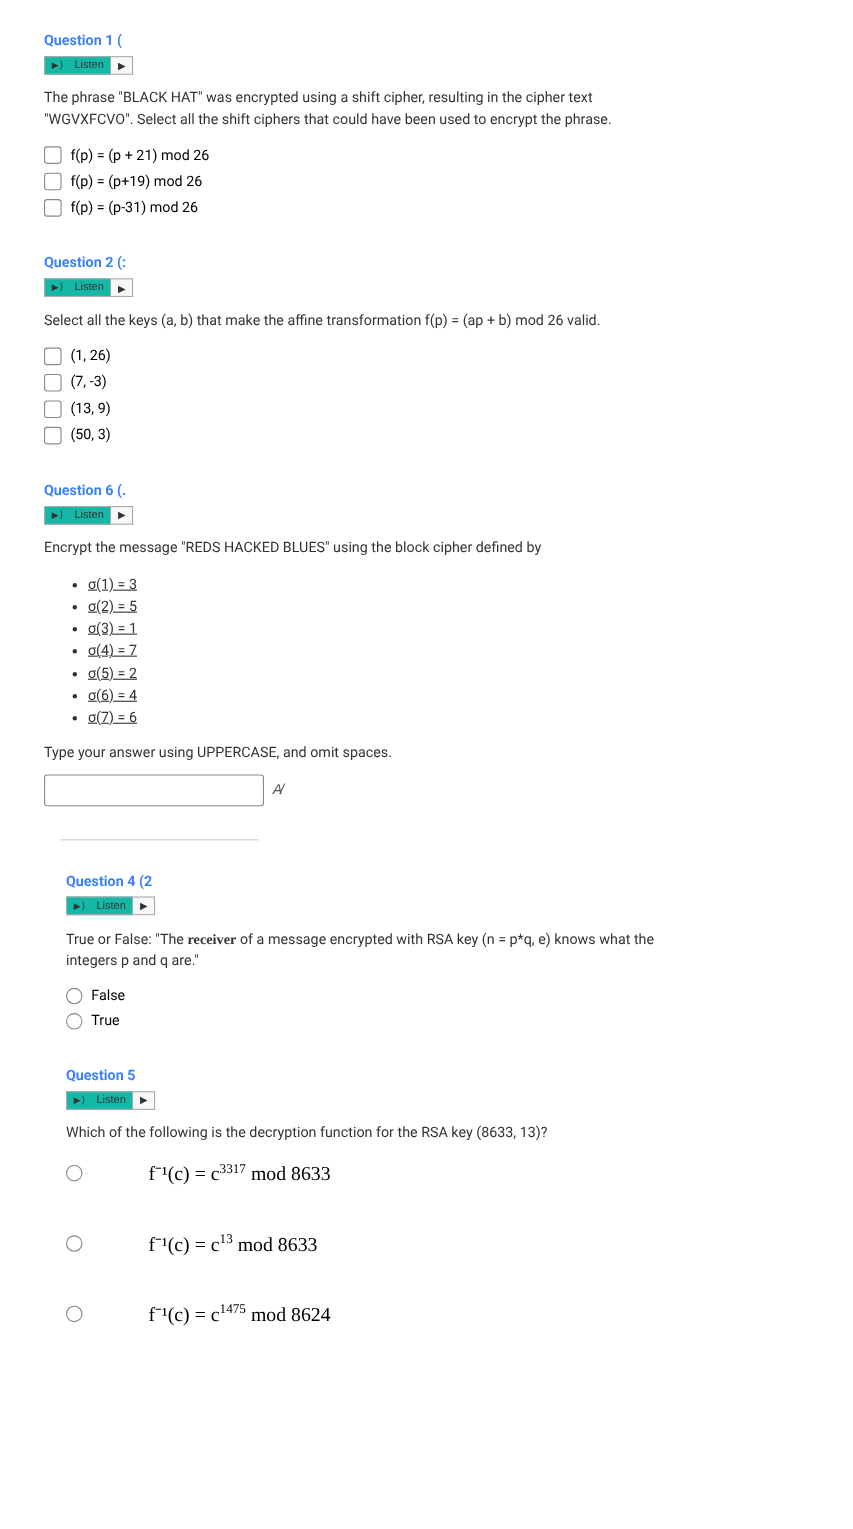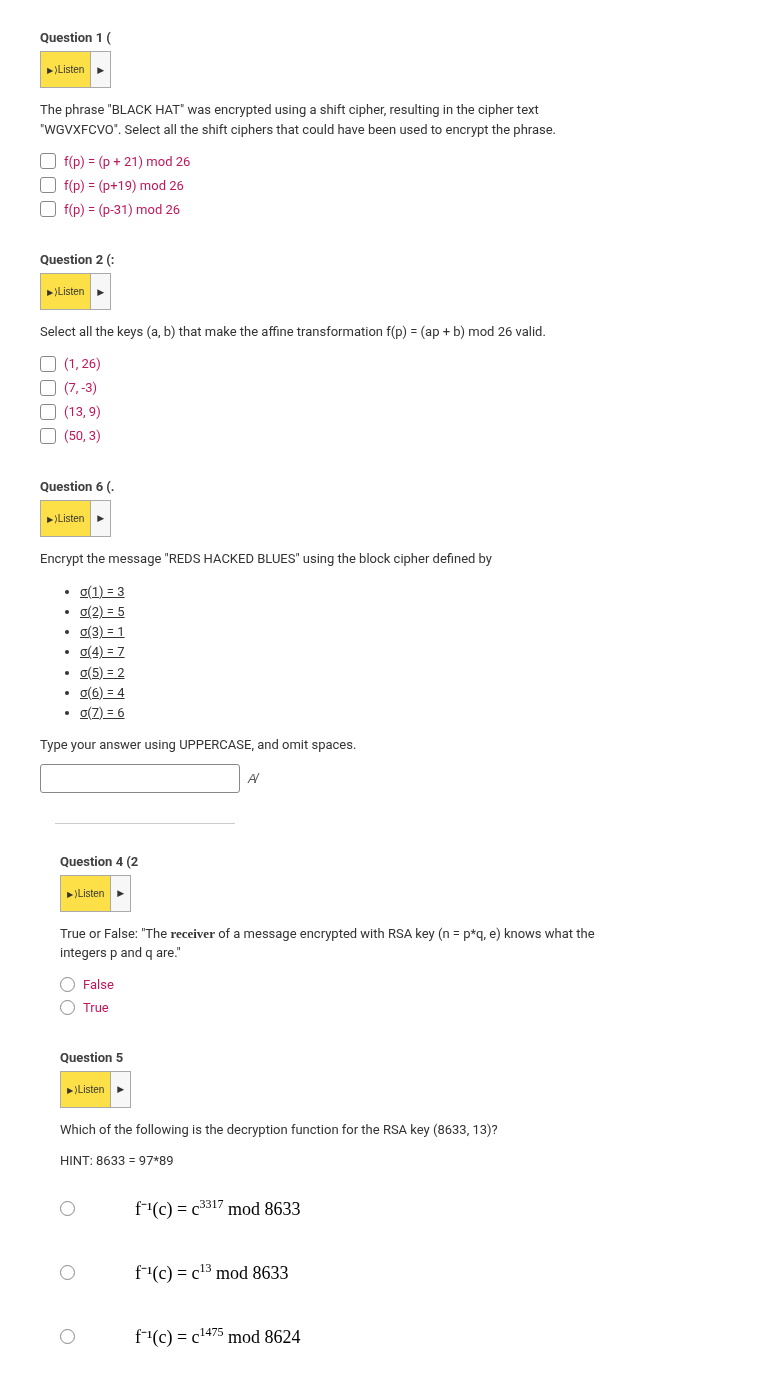--- a/index.html
+++ b/index.html
@@ -10,35 +10,35 @@
     background: #fff;
     width: 775px;
     padding: 30px 40px;
   }
   .question {
     margin-bottom: 35px;
   }
   .q-title {
     font-weight: 700;
     font-size: 13px;
-    color: #404040;
+    color: #3b82f6;
     margin-bottom: 6px;
   }
   .listen-group {
     display: inline-flex;
     margin-bottom: 12px;
   }
   .listen-btn {
     border: 1px solid #aaa;
-    background: #fde047;
+    background: #14b8a6;
     font-size: 10px;
-    padding: 12px 6px;
+    padding: 2px 6px;
     display: inline-flex;
     align-items: center;
-    gap: 0;
+    gap: 10px;
     cursor: pointer;
     color: #333;
   }
   .listen-play {
     border: 1px solid #aaa;
     border-left: none;
     background: #f7f7f7;
     font-size: 9px;
     padding: 2px 6px;
     display: inline-flex;
@@ -78,21 +78,21 @@
     width: 15px;
     height: 15px;
     border: 1.5px solid #888;
     border-radius: 50%;
     background: #fff;
     cursor: pointer;
     flex-shrink: 0;
   }
   .choice-label {
     font-size: 13px;
-    color: #be185d;
+    color: #000000;
   }
   .sigma-list {
     margin: 8px 0 14px 30px;
     font-size: 13px;
     line-height: 1.55;
     text-decoration: underline;
   }
   .sigma-list li {
     list-style: disc;
     margin-left: 10px;
@@ -269,21 +269,20 @@
   <div class="question indented" style="margin-bottom:0">
     <div class="q-title">Question 5</div>
     <div class="listen-group">
       <button class="listen-btn">
           <span class="sound-icon"></span>
           <span>Listen</span>
         </button>
       <button class="listen-play">▶</button>
     </div>
     <div class="q-body">Which of the following is the decryption function for the RSA key (8633, 13)?</div>
-    <div class="hint">HINT: 8633 = 97*89</div>
 
     <div class="formula-row">
       <div class="radio"></div>
       <div class="formula"><span>f⁻¹(c) = c</span><sup>3317</sup><span>   mod  8633</span></div>
     </div>
     <div class="formula-row">
       <div class="radio"></div>
       <div class="formula"><span>f⁻¹(c) = c</span><sup>13</sup><span>   mod  8633</span></div>
     </div>
     <div class="formula-row" style="margin-bottom:0">

